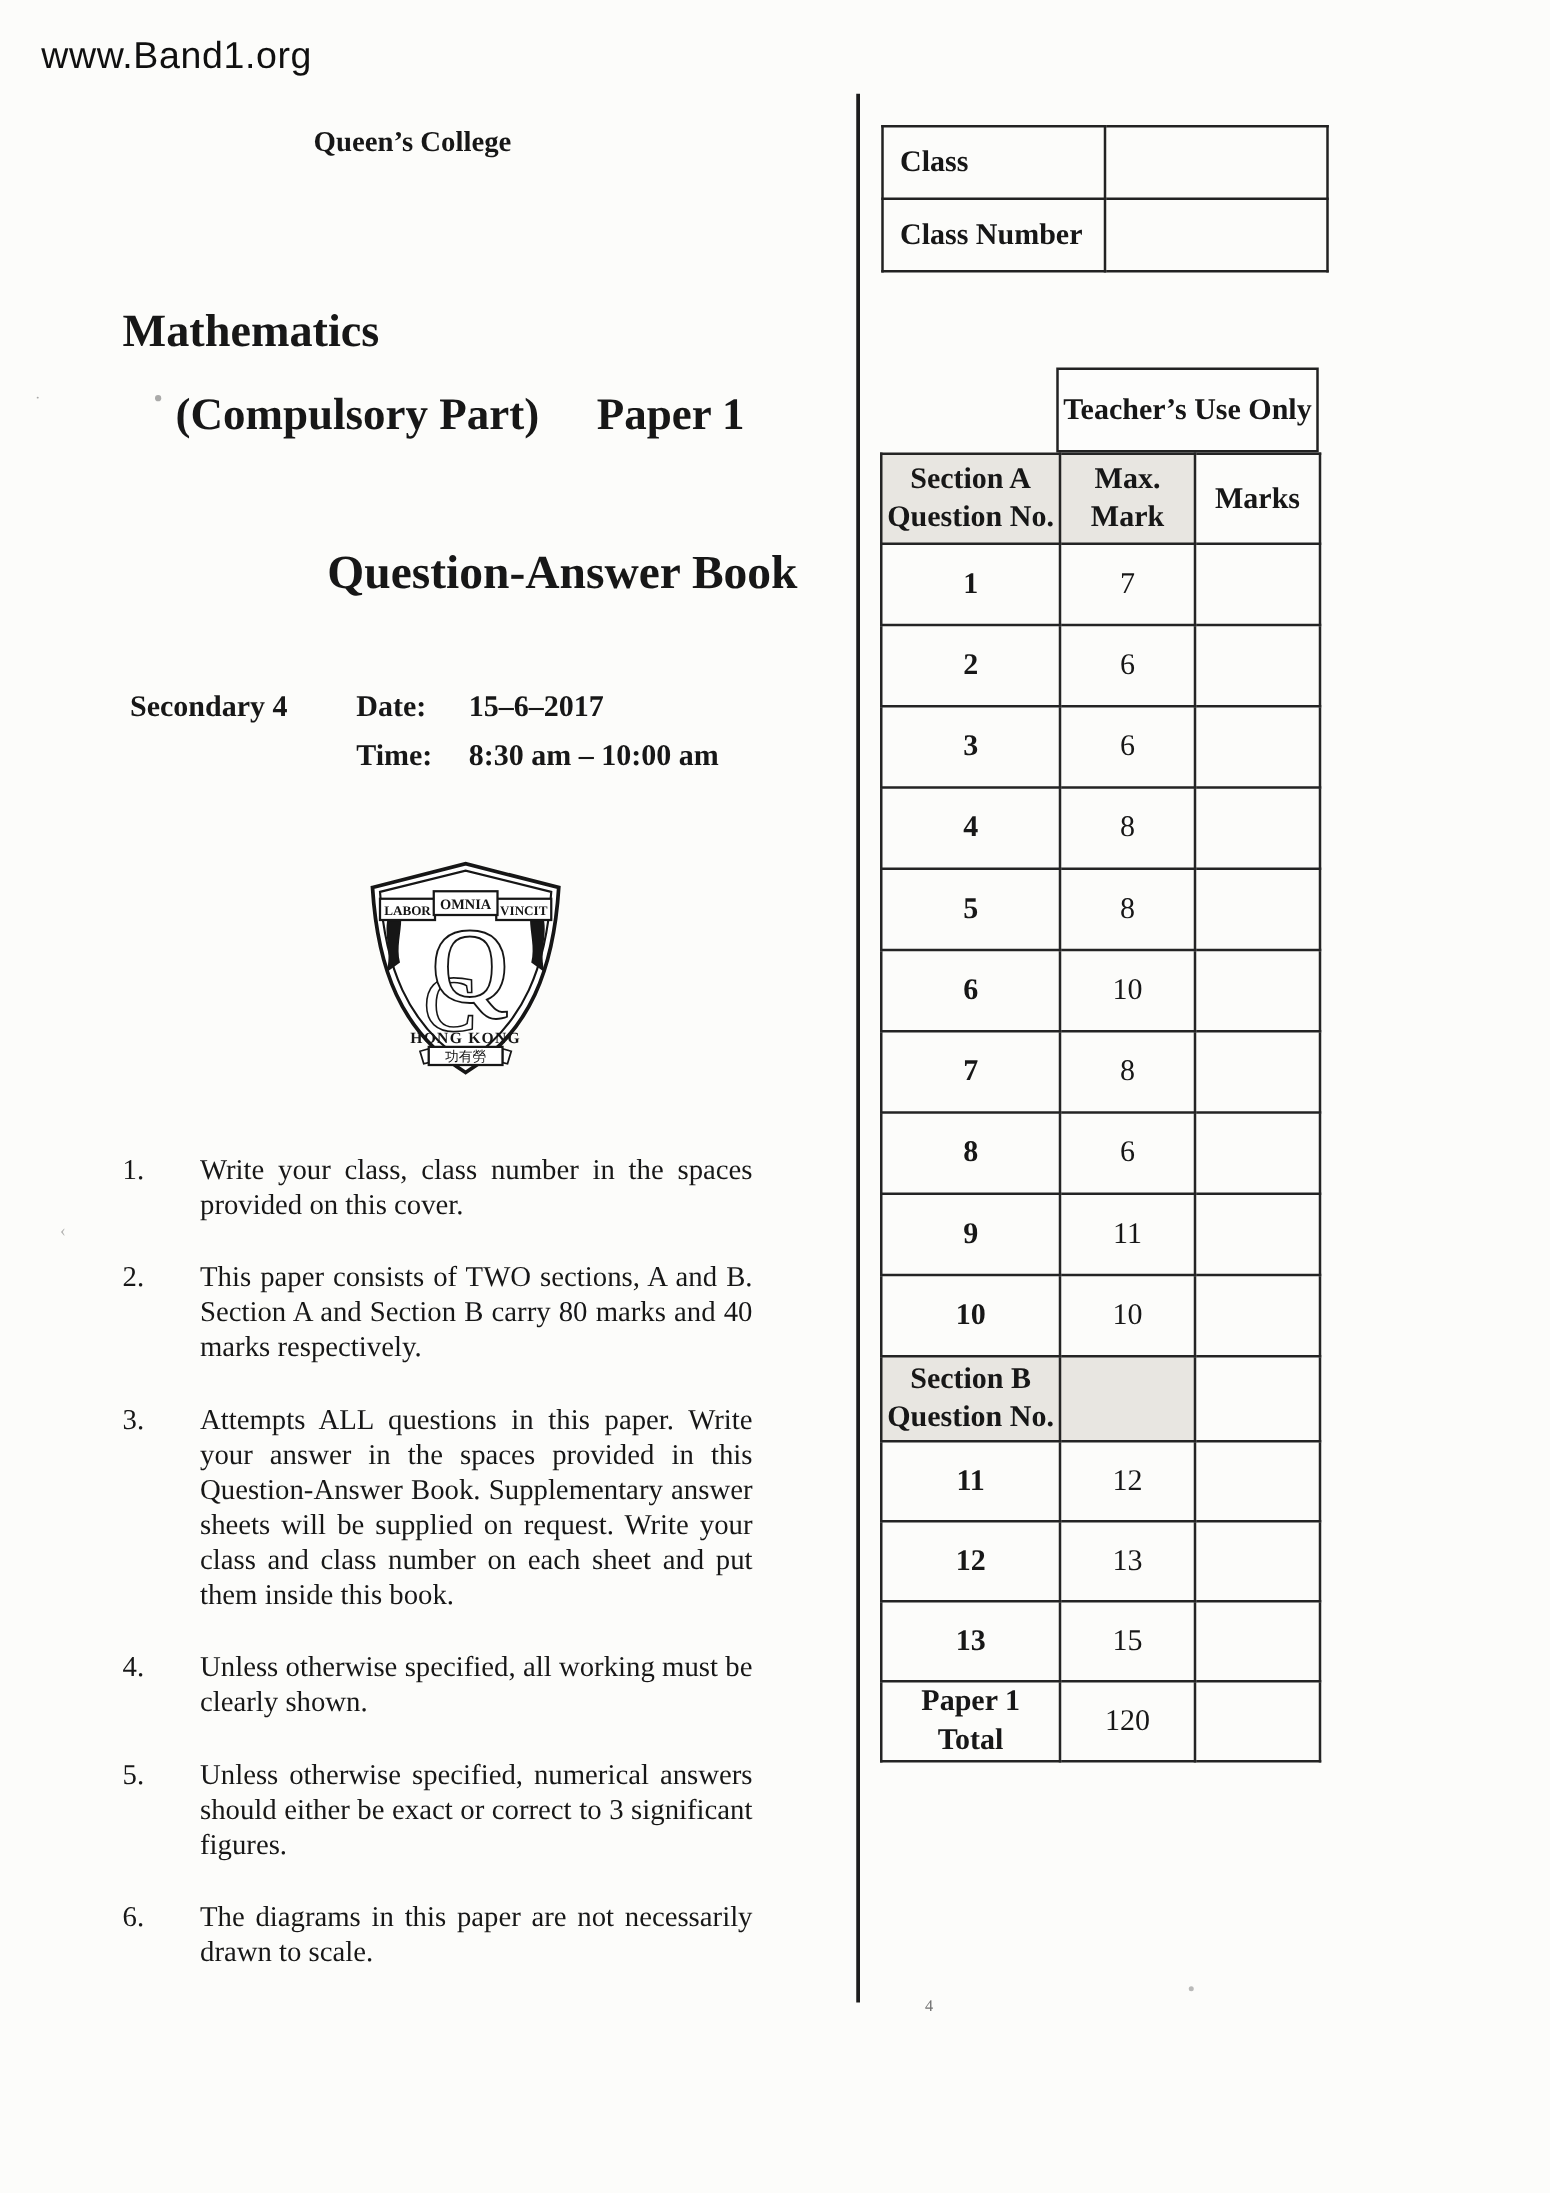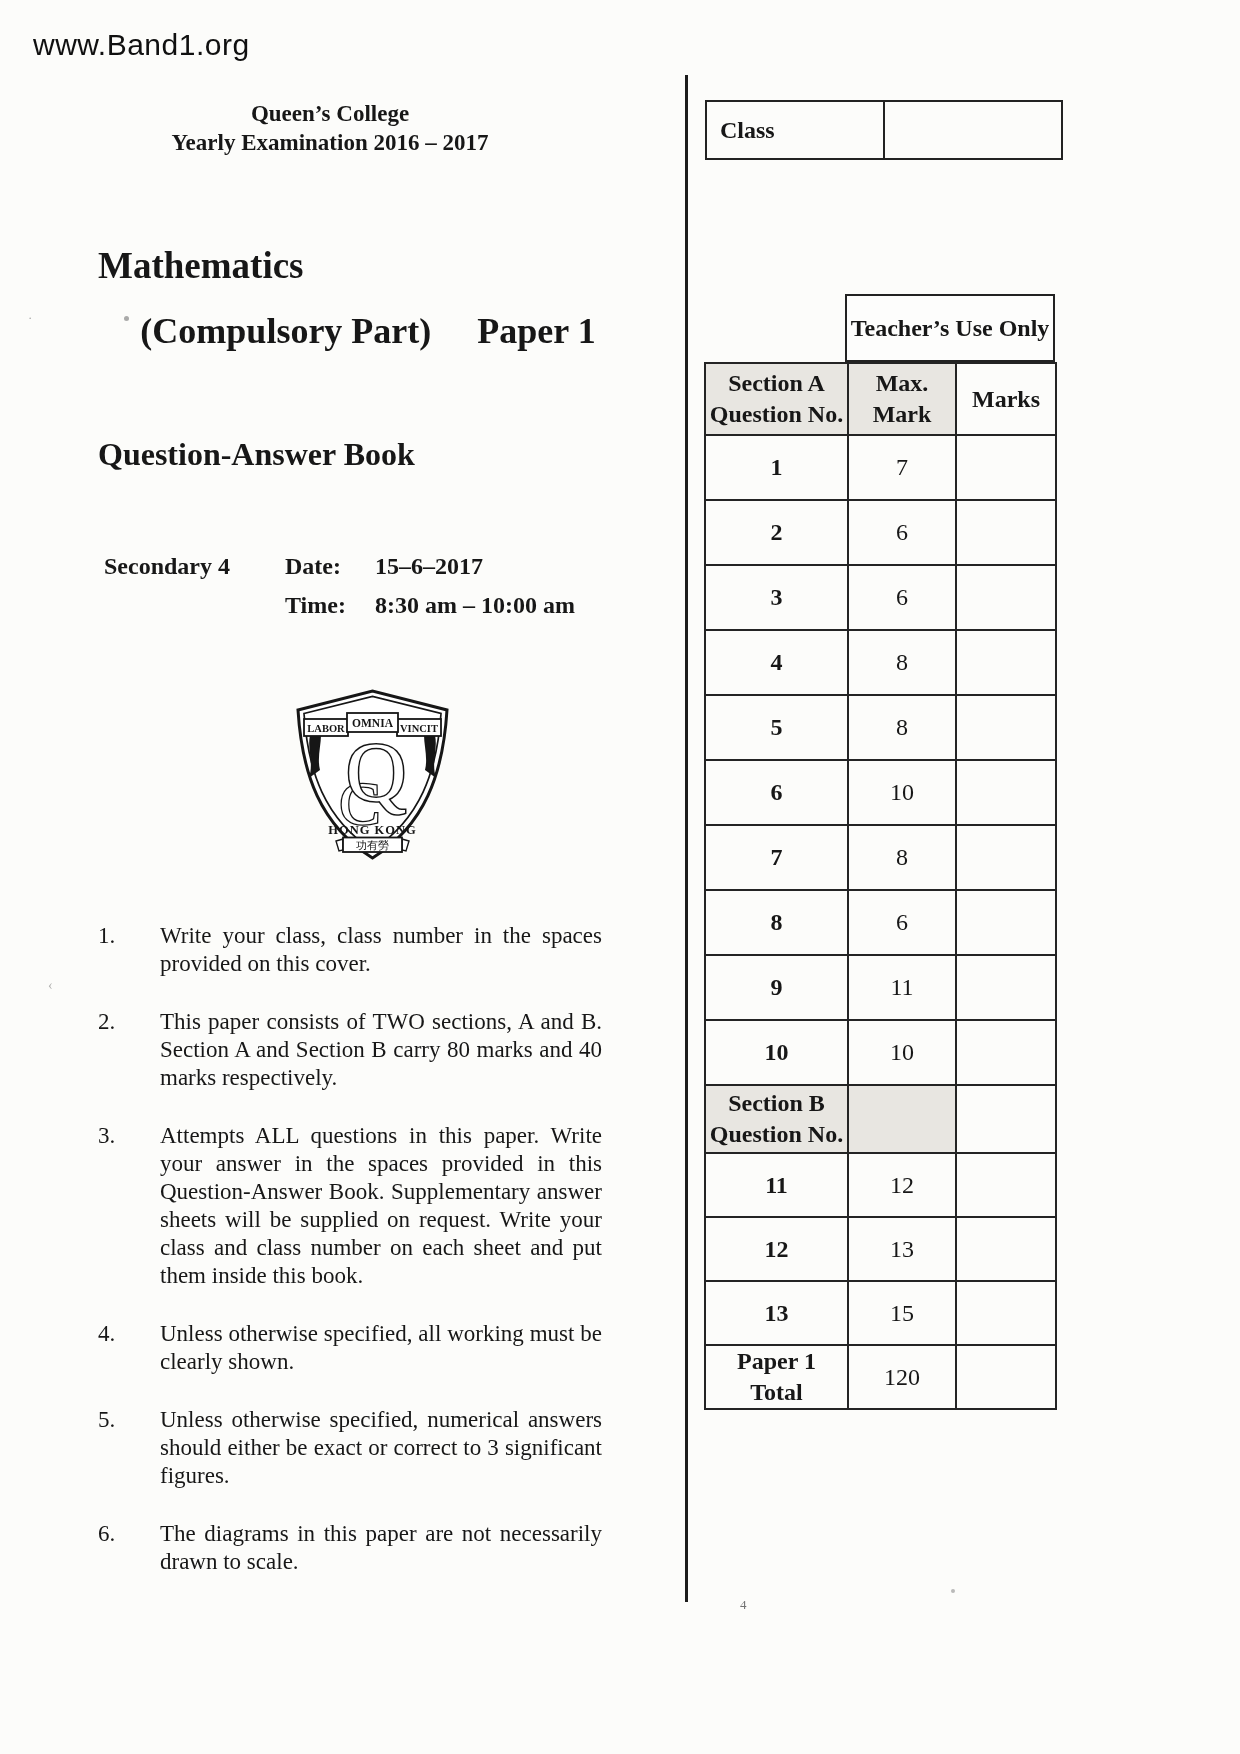--- a/index.html
+++ b/index.html
@@ -11,21 +11,21 @@
   .abs{position:absolute;}
   
   .watermark{left:33px;top:28px;font-family:"Liberation Sans","DejaVu Sans",sans-serif;
     font-size:30px;color:#101010;letter-spacing:.5px;}
   
   .hdr-block{left:60px;top:99px;width:540px;text-align:center;
     font-size:23px;font-weight:bold;line-height:29px;}
   .subject{left:98px;top:244px;width:540px;text-align:left;font-size:37px;font-weight:bold;}
   .part-line{left:98px;top:310px;width:540px;text-align:center;font-size:36px;font-weight:bold;}
   .part-gap{display:inline-block;width:46px;}
-  .book-title{left:98px;top:436px;width:540px;text-align:left;font-size:32px;font-weight:bold;}
+  .book-title{left:98px;top:436px;width:540px;text-align:right;font-size:38px;font-weight:bold;}
   
   .info{font-size:24px;font-weight:bold;}
   .lvl{left:104px;top:553px;}
   .date-lbl{left:285px;top:553px;}
   .date-val{left:375px;top:553px;}
   .time-lbl{left:285px;top:592px;}
   .time-val{left:375px;top:592px;}
   
   .crest{left:290px;top:682px;}
   
@@ -69,21 +69,20 @@
   .a-mark2{left:48px;top:978px;font-size:14px;opacity:.4;}
   .a-small4{left:740px;top:1597px;font-size:13px;}
 </style>
 </head>
 <body>
 
 <div class="abs watermark">www.Band1.org</div>
 
 <div class="abs hdr-block">
   <div>Queen’s College</div>
-  <div>Yearly Examination 2016 – 2017</div>
 </div>
 
 <div class="abs subject">Mathematics</div>
 <div class="abs part-line"><span>(Compulsory Part)</span><span class="part-gap"></span><span>Paper 1</span></div>
 <div class="abs book-title">Question-Answer Book</div>
 
 <div class="abs info lvl">Secondary 4</div>
 <div class="abs info date-lbl">Date:</div>
 <div class="abs info date-val">15–6–2017</div>
 <div class="abs info time-lbl">Time:</div>
@@ -143,20 +142,24 @@
 </ol>
 
 <div class="abs divider"></div>
 
 <table class="abs class-table">
   <tbody>
       <tr>
     <td class="lbl">Class</td>
     <td class="val"></td>
   </tr>
+  <tr>
+    <td class="lbl">Class Number</td>
+    <td class="val"></td>
+  </tr>
 </tbody>
   </table>
 
 <div class="abs teacher-box">
   <span>Teacher’s Use Only</span>
 </div>
 
 <table class="abs marks-table">
   <tbody>
       <tr class="hrow">

